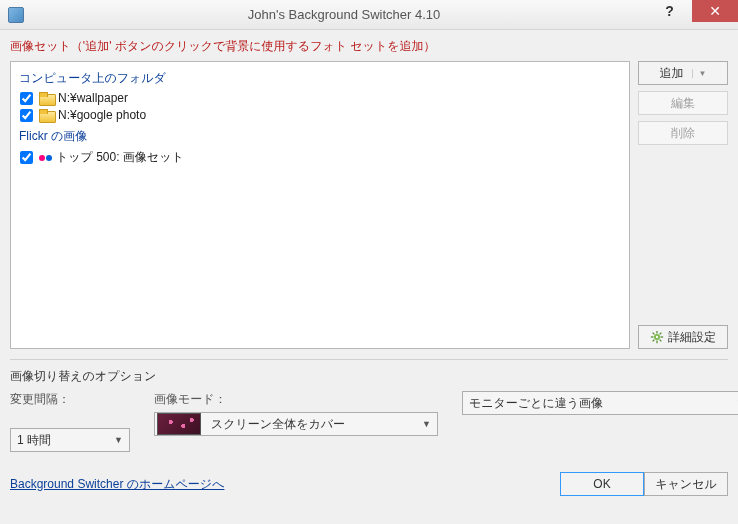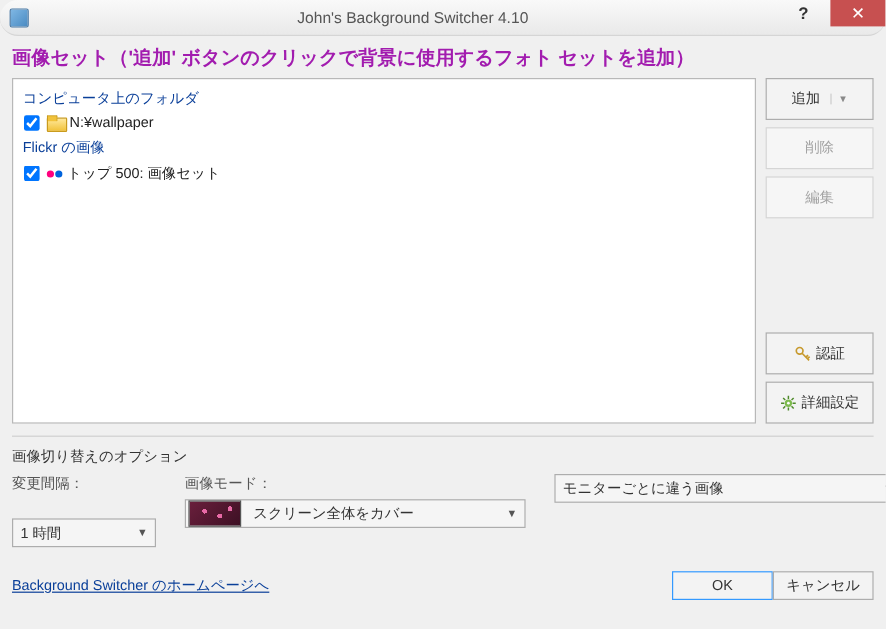--- a/index.html
+++ b/index.html
@@ -16,21 +16,20 @@
   }
 
   
   .titlebar {
     height: 30px;
     background: linear-gradient(to bottom, #f9f9f9, #e9e9e9);
     border-bottom: 1px solid #d5d5d5;
     display: flex;
     align-items: center;
     position: relative;
-    border-radius: 15px;
   }
   .titlebar .app-icon {
     width: 16px; height: 16px;
     margin: 0 6px 0 8px;
     background: linear-gradient(135deg,#7fb7e4,#4a8bc2);
     border:1px solid #4a7aa5;
     border-radius:2px;
     display:flex;align-items:center;justify-content:center;
     font-size:9px;color:#fff;
   }
@@ -67,24 +66,23 @@
 
   
   .content {
     flex:1;
     padding: 8px 10px 6px 10px;
     display:flex;
     flex-direction:column;
   }
 
   .section-label {
-    font-size:16px;
-    color:#a21caf;
+    font-size:12px;
+    color:#b91c1c;
     margin-bottom:6px;
-    font-weight:bold;
   }
 
   .top-row {
     display:flex;
     gap:8px;
     align-items:flex-end;
   }
 
   .list-box {
     flex:1;
@@ -143,21 +141,21 @@
   .flickr-dots .b{background:#0063dc;}
 
   
   .side-buttons {
     width:90px;
     display:flex;
     flex-direction:column;
     gap:6px;
   }
   .btn {
-    height:35px;
+    height:24px;
     background:#f3f3f3;
     border:1px solid #adadad;
     font-size:12px;
     color:#333;
     display:flex;
     align-items:center;
     justify-content:center;
     gap:4px;
     cursor:default;
     padding:0 6px;
@@ -272,20 +270,25 @@
   <div class="top-row">
     <div class="list-box">
 
       <div class="group-header">コンピュータ上のフォルダ</div>
 
       <div class="list-item">
         <input type="checkbox" checked="" style="">
         <span class="folder-icon"></span>
         <span>N:¥wallpaper</span>
       </div>
+      <div class="list-item">
+        <input type="checkbox" checked="" style="">
+        <span class="folder-icon"></span>
+        <span>N:¥google photo</span>
+      </div>
 
       <div class="group-header" style="margin-top:6px">Flickr の画像</div>
 
       <div class="list-item">
         <input type="checkbox" checked="" style="">
         <span class="flickr-dots">
             <span class="dot r"></span>
             <span class="dot b"></span>
           </span>
         <span>トップ 500: 画像セット</span>
@@ -293,37 +296,28 @@
 
     </div>
 
     <div style="display:flex;flex-direction:column;height:288px;">
       <div class="side-buttons">
         <div class="btn">
           <span>追加</span>
           <span class="chev">▼</span>
         </div>
         <div class="btn disabled">
+          <span>編集</span>
+        </div>
+        <div class="btn disabled">
           <span>削除</span>
         </div>
-        <div class="btn disabled">
-          <span>編集</span>
-        </div>
       </div>
       <div class="spacer-flex"></div>
       <div class="side-lower">
-        <div class="btn">
-          <span class="icn">
-            <svg class="key-svg" viewBox="0 0 16 16">
-                <circle cx="5" cy="5" r="3.2" fill="none" stroke="#c79a2e" stroke-width="1.6"></circle>
-                <path d="M7.3 7.3 L14 14 M11 11 L13 9 M12.5 12.5 L14.5 10.5" stroke="#c79a2e" stroke-width="1.6" fill="none"></path>
-              </svg>
-          </span>
-          <span>認証</span>
-        </div>
         <div class="btn">
           <span class="icn">
             <svg class="gear-svg" viewBox="0 0 16 16">
                 <circle cx="8" cy="8" r="3.5" fill="#7dbb4e"></circle>
                 <g stroke="#4e8a2a" stroke-width="1.4">
                   <line x1="8" y1="1" x2="8" y2="4"></line>
                   <line x1="8" y1="12" x2="8" y2="15"></line>
                   <line x1="1" y1="8" x2="4" y2="8"></line>
                   <line x1="12" y1="8" x2="15" y2="8"></line>
                   <line x1="3" y1="3" x2="5" y2="5"></line>

